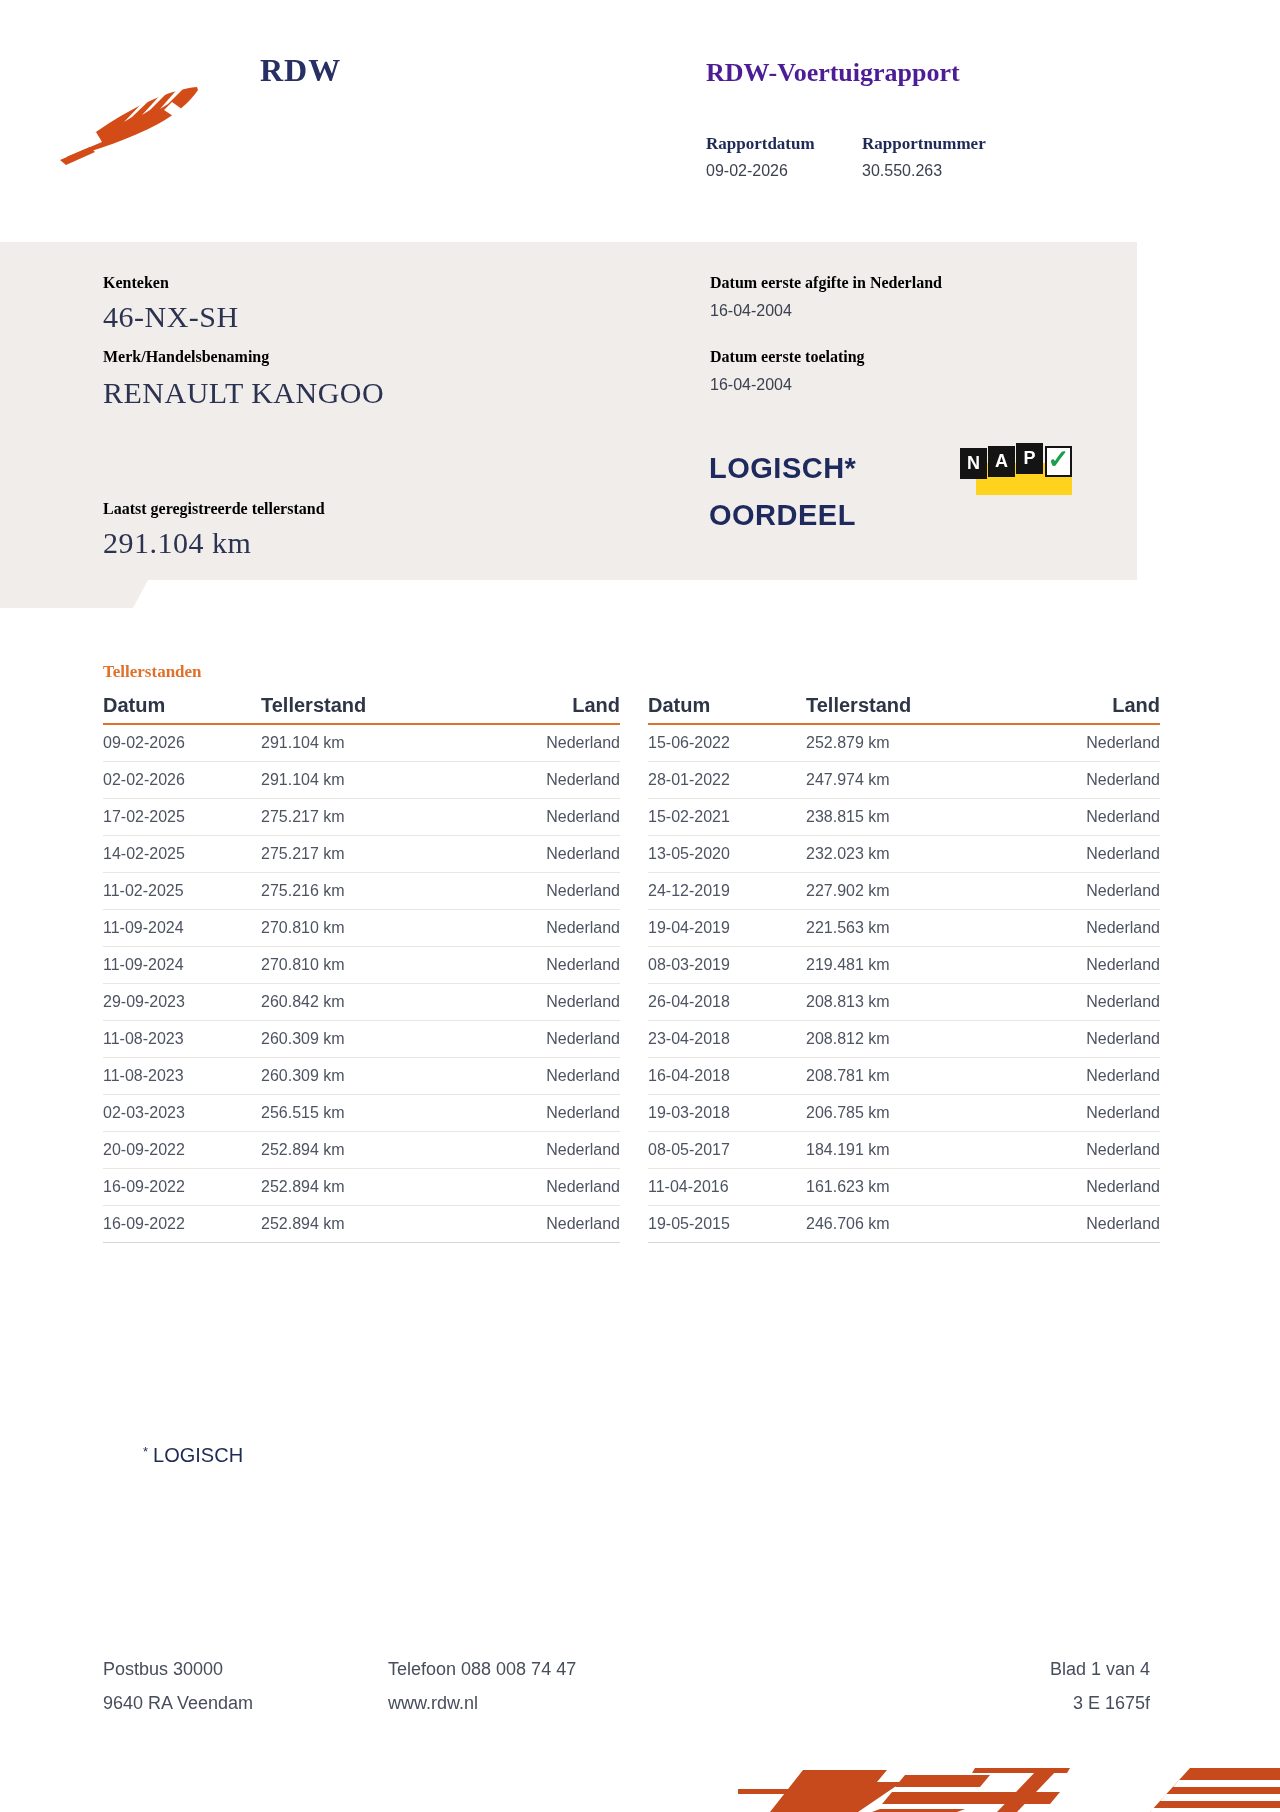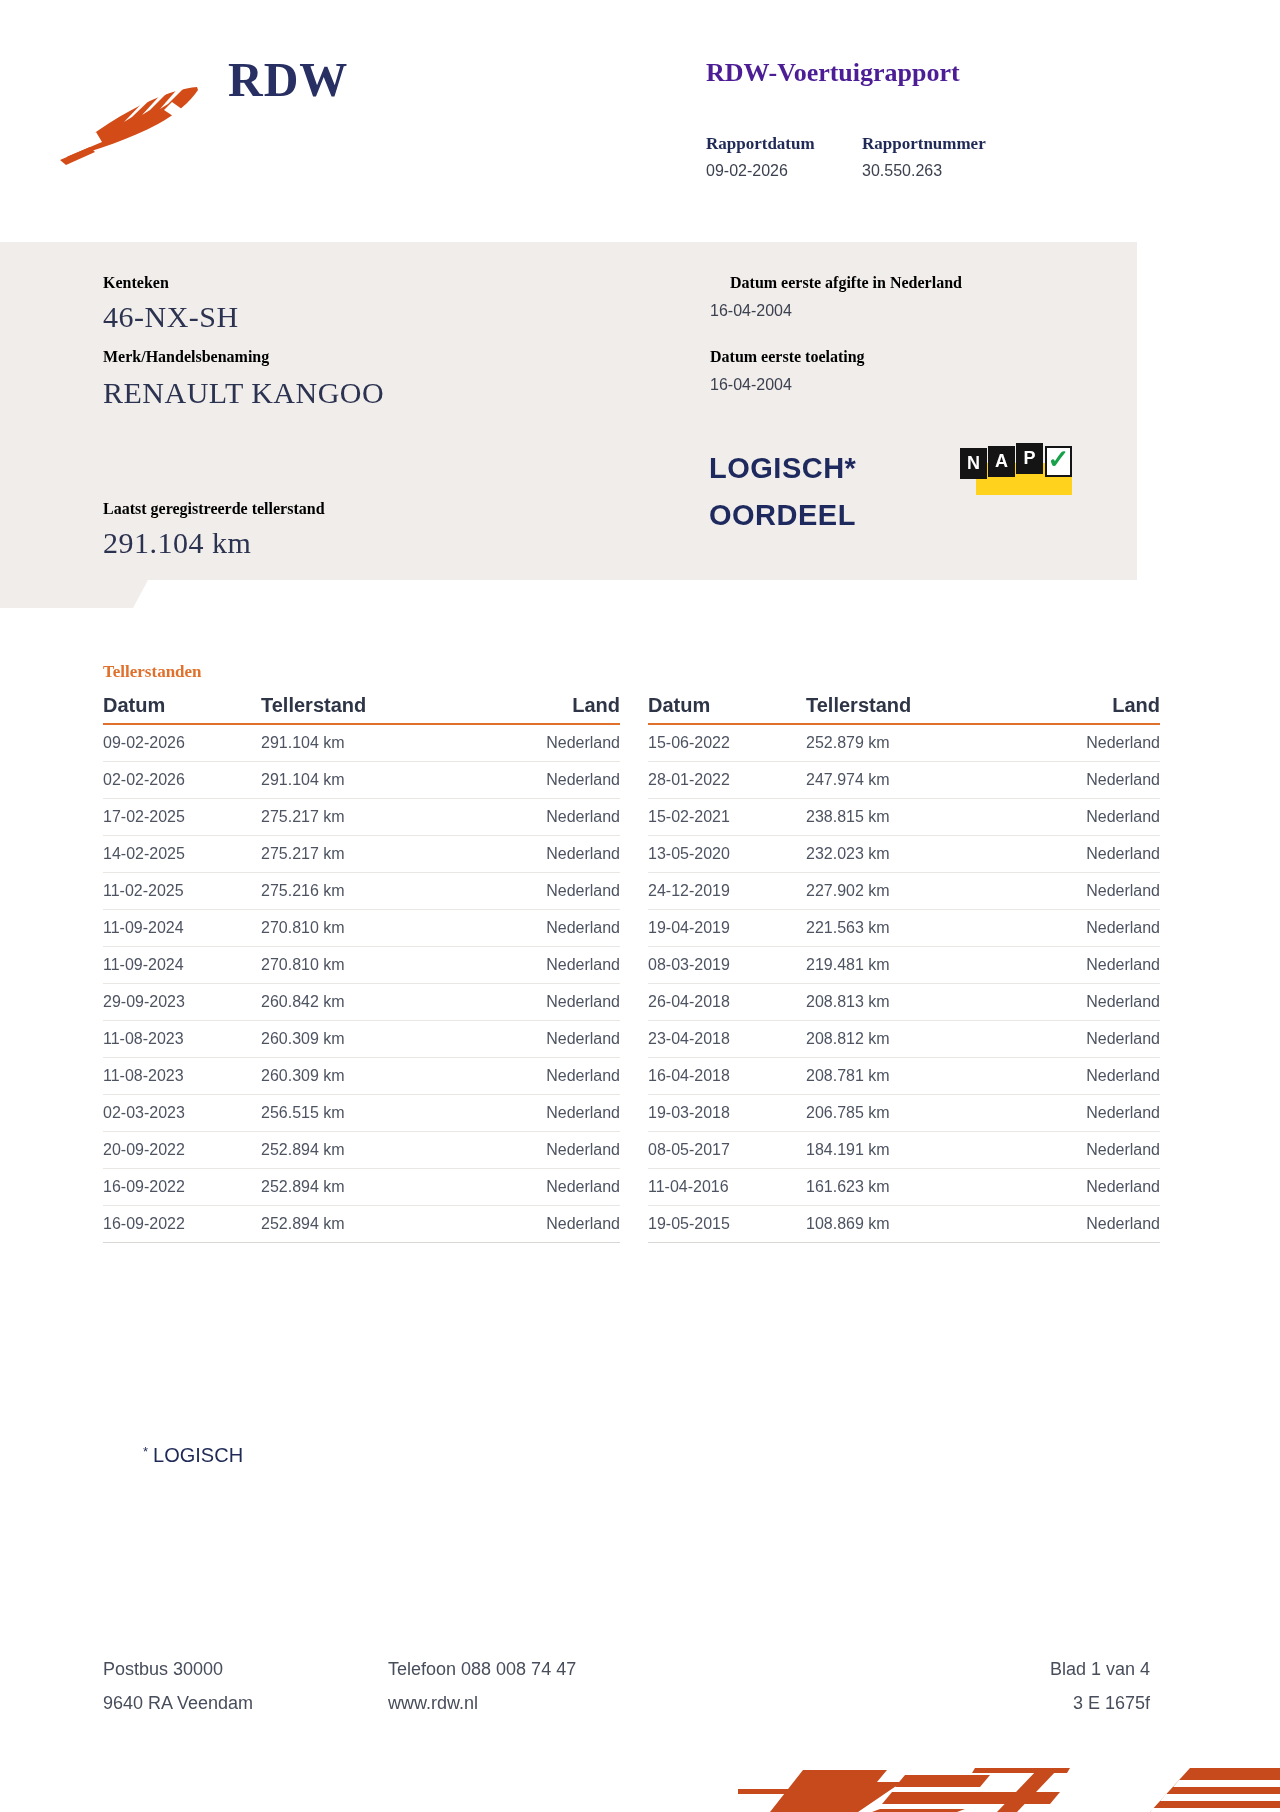--- a/index.html
+++ b/index.html
@@ -6,21 +6,21 @@
   .page {
     position:relative; width:1280px; height:1812px;
     background:#ffffff; overflow:hidden;
     font-family:"Liberation Sans", sans-serif;
   }
   .abs { position:absolute; }
 
   
   .rdw-logotype {
     font-family:"Liberation Serif", serif; font-weight:bold;
-    font-size:48px; color:#272f63; letter-spacing:1px;
+    font-size:32px; color:#272f63; letter-spacing:1px;margin-left:32px;
   }
   .doc-title {
     font-family:"Liberation Serif", serif; font-weight:bold;
     font-size:26px; color:#4c1d95;
   }
   .hdr-label {
     font-family:"Liberation Serif", serif; font-weight:bold;
     font-size:17px; color:#1f2a56;
   }
   .hdr-value { font-size:16px; color:#3c4150; }
@@ -108,21 +108,21 @@
 
   <div class="abs olabel" style="left:103px; top:274px;">Kenteken</div>
   <div class="abs serifval" style="left:103px; top:300px;">46-NX-SH</div>
 
   <div class="abs olabel" style="left:103px; top:348px;">Merk/Handelsbenaming</div>
   <div class="abs serifval" style="left:103px; top:376px;">RENAULT KANGOO</div>
 
   <div class="abs olabel" style="left:103px; top:500px;">Laatst geregistreerde tellerstand</div>
   <div class="abs serifval" style="left:103px; top:526px;">291.104 km</div>
 
-  <div class="abs olabel" style="left:710px; top:274px;margin-left:20px;">Datum eerste afgifte in Nederland</div>
+  <div class="abs olabel" style="left:710px; top:274px;">Datum eerste afgifte in Nederland</div>
   <div class="abs hdr-value" style="left:710px; top:302px;">16-04-2004</div>
 
   <div class="abs olabel" style="left:710px; top:348px;">Datum eerste toelating</div>
   <div class="abs hdr-value" style="left:710px; top:376px;">16-04-2004</div>
 
   <div class="abs verdict" style="left:709px; top:445px;">
     <div>LOGISCH*</div>
     <div>OORDEEL</div>
   </div>
 
@@ -285,21 +285,21 @@
           <span>184.191 km</span>
           <span>Nederland</span>
         </div>
         <div class="trow">
           <span>11-04-2016</span>
           <span>161.623 km</span>
           <span>Nederland</span>
         </div>
         <div class="trow">
           <span>19-05-2015</span>
-          <span>108.869 km</span>
+          <span>246.706 km</span>
           <span>Nederland</span>
         </div>
       </div>
   </div>
 
   <div class="abs foot-heading" style="left:103px; top:1444px;">
     <span class="foot-star">*</span><span>LOGISCH</span>
   </div>
 
   <div class="abs footer-txt" style="left:103px; top:1652px;">

